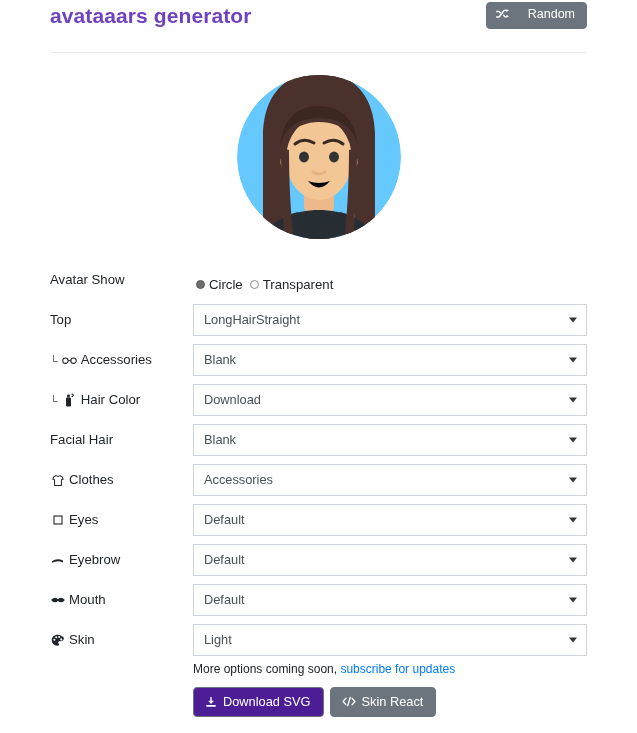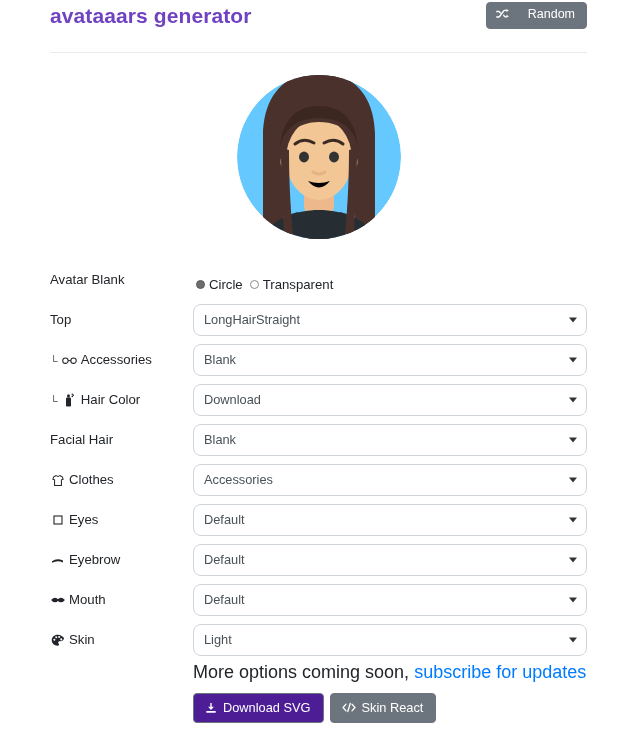--- a/index.html
+++ b/index.html
@@ -113,21 +113,21 @@
   }
   .lbl-icon svg { display: block; }
   .lbl-text { line-height: 1; }
 
   .field { flex: 1 1 auto; position: relative; }
 
   .select {
     width: 394px;
     height: 32px;
     border: 1px solid #ced4da;
-    border-radius: 8px;
+    border-radius: 0;
     background: #fff;
     font-size: 12.8px;
     color: #495057;
     padding: 0 26px 0 10px;
     display: flex;
     align-items: center;
     cursor: pointer;
     position: relative;
     line-height: 1;
   }
@@ -179,21 +179,21 @@
     opacity: .0;
   }
 
   
   .footer {
     padding: 0 50px;
     margin-top: 1px;
   }
   .footer-inner { margin-left: 143px; }
   .more-options {
-    font-size: 18px;
+    font-size: 12px;
     color: #212529;
     line-height: 1;
     padding-top: 2px;
   }
   .more-options a {
     color: #007bff;
     text-decoration: none;
     cursor: pointer;
   }
   .btn-row {
@@ -284,21 +284,21 @@
         <path d="M71 117 q11 13 22 0 q-11 4 -22 0 Z" fill="#000"></path>
         <path d="M72.5 117.5 q10 2 19 0 q-9 2 -19 0 Z" fill="#fff"></path>
       </g>
     </svg>
   </div>
 
   <div class="form">
 
     <div class="row">
       <div class="row-label">
-        <span class="lbl-text">Avatar Blank</span>
+        <span class="lbl-text">Avatar Show</span>
       </div>
       <div class="field">
         <div class="radio-group">
           <label class="radio-opt">
             <span class="radio checked"></span>
             <span>Circle</span>
           </label>
           <label class="radio-opt">
             <span class="radio"></span>
             <span>Transparent</span>

